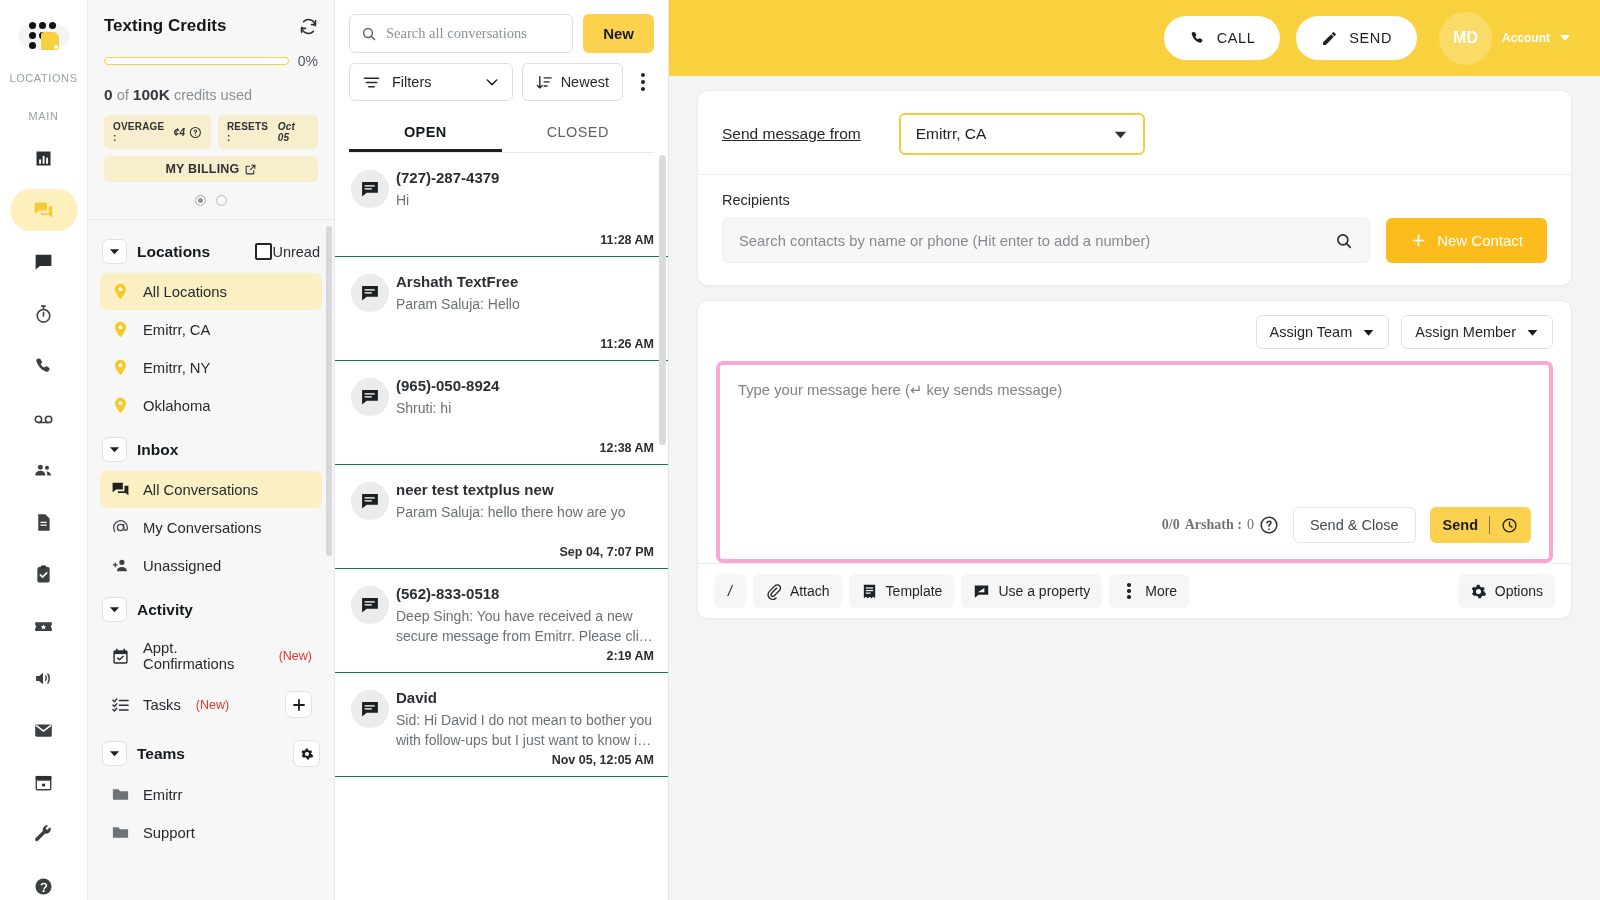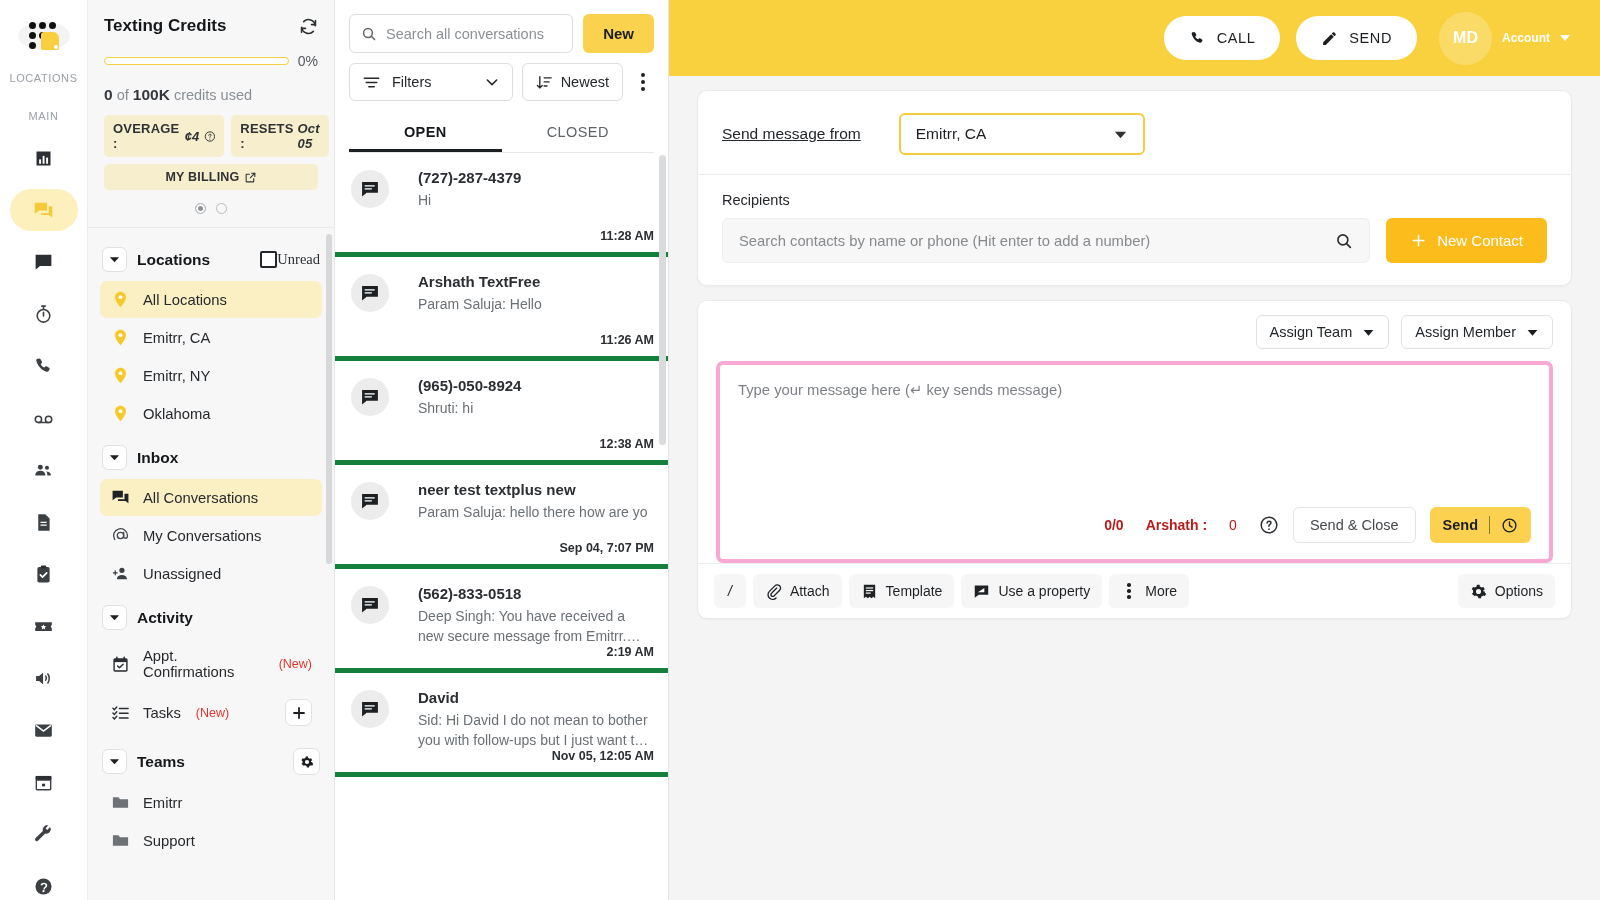--- a/index.html
+++ b/index.html
@@ -68,42 +68,42 @@
   .credits-bar {
     flex: 1; height: 8px; border-radius: 5px; background: #fff;
     border: 1.5px solid #f5cf45;
   }
   .credits-pct { font-size: 14px; color: #55595e; font-weight: 500; }
   .credits-used { margin-top: 17px; font-size: 14.5px; color: #8a8f94; }
   .credits-used b { color: #34383c; font-weight: 700; font-size: 15.5px; }
   .pill-row { display: flex; gap: 7px; margin-top: 11px; }
   .pill {
     background: #f6eecd; border-radius: 5px; padding: 6px 9px;
-    font-size: 13px; font-weight: 700; color: #2f3235;
+    font-size: 10px; font-weight: 700; color: #2f3235;
     display: flex; align-items: center; gap: 4px; letter-spacing: .2px;
   }
   .pill .val { font-weight: 700; font-style: italic; }
   .pill.wide { width: 100%; justify-content: center; margin-top: 7px; font-size: 12.5px; }
   .pill svg { width: 13px; height: 13px; }
   .dots { display: flex; gap: 10px; justify-content: center; margin-top: 13px; padding-bottom: 3px; }
   .dot { width: 11px; height: 11px; border-radius: 50%; border: 1.5px solid #b7bbbf; }
   .dot.on { background: #8d9195; box-shadow: inset 0 0 0 2px #fff; }
 
   .nav-scroll { flex: 1; overflow: hidden; position: relative; border-top: 1px solid #e6e8ea; }
   .nav-inner { padding: 10px 12px 20px 12px; }
   .group-head {
     display: flex; align-items: center; gap: 10px; margin: 6px 0 6px 0; padding: 3px 2px;
   }
   .caret {
     width: 25px; height: 25px; border: 1px solid #dfe1e3; border-radius: 6px; background: #fff;
     display: flex; align-items: center; justify-content: center; cursor: pointer; flex: 0 0 25px;
   }
   .caret svg { width: 11px; height: 11px; }
   .group-title { font-size: 15.5px; font-weight: 700; color: #16191c; flex: 1; }
-  .unread-box { display: flex; align-items: center; gap: 0; font-family: Liberation Serif, serif; }
+  .unread-box { display: flex; align-items: center; gap: 0; }
   .chk { width: 17px; height: 17px; border: 2px solid #23262a; border-radius: 2px; background: #fff; }
   .unread-lbl { font-size: 14.5px; color: #2b2e32; }
   .nav-item {
     display: flex; align-items: center; gap: 12px; padding: 9px 10px;
     border-radius: 7px; cursor: pointer; font-size: 14.8px; color: #26292d;
     margin-bottom: 1px;
   }
   .nav-item.sel { background: #fbf0c4; }
   .nav-item .ico { width: 21px; display: flex; align-items: center; justify-content: center; flex:0 0 21px; }
   .nav-item .ico svg { width: 19px; height: 19px; }
@@ -127,21 +127,21 @@
   }
   .conv-top { padding: 14px 14px 0 14px; }
   .search-row { display: flex; gap: 10px; align-items: center; }
   .search-box {
     flex: 1; height: 39px; border: 1px solid #dcdee0; border-radius: 6px; background: #fff;
     display: flex; align-items: center; gap: 9px; padding: 0 11px;
   }
   .search-box svg { width: 16px; height: 16px; color: #5f6368; flex: 0 0 16px;}
   .search-box input {
     border: none; outline: none; font-size: 14.5px; color: #3c4043; width: 100%;
-    font-family: Liberation Sans, sans-serif; background: transparent;
+    font-family: Liberation Serif, serif; background: transparent;
   }
   .search-box input::placeholder { color: #8b9096; }
   .btn-new {
     height: 39px; padding: 0 20px; border-radius: 6px; background: #fbd24e; border: none;
     font-size: 15px; font-weight: 700; color: #1c1f22; cursor: pointer; font-family: inherit;
   }
   .filter-row { display: flex; gap: 9px; align-items: center; margin-top: 10px; }
   .filters-btn {
     flex: 1; height: 38px; border: 1px solid #dcdee0; border-radius: 6px; background: #fff;
     display: flex; align-items: center; padding: 0 12px; gap: 11px; cursor: pointer;
@@ -156,21 +156,21 @@
   .kebab { width: 22px; display: flex; flex-direction: column; gap: 3px; align-items: center; cursor: pointer; }
   .kebab i { width: 4px; height: 4px; border-radius: 50%; background: #1f2225; display:block; }
   .tabs { display: flex; margin-top: 12px; border-bottom: 1px solid #e6e8ea; }
   .tab {
     flex: 1; text-align: center; padding: 11px 0 12px 0; font-size: 14.5px;
     letter-spacing: .4px; color: #5f6368; cursor: pointer;
   }
   .tab.active { color: #15181b; font-weight: 700; box-shadow: inset 0 -3px 0 #1d2023; }
   .conv-items { flex: 1; overflow: hidden; position: relative; }
   .conv-item {
-    display: flex; gap: 29px; padding: 15px 14px 10px 16px; border-bottom: 5px solid #15803d;
+    display: flex; gap: 7px; padding: 15px 14px 10px 16px; border-bottom: 1px solid #15803d;
     cursor: pointer; min-height: 104px; position: relative;
   }
   .conv-avatar {
     width: 38px; height: 38px; border-radius: 50%; background: #ececec;
     display: flex; align-items: center; justify-content: center; flex: 0 0 38px; margin-top: 2px;
   }
   .conv-avatar svg { width: 20px; height: 20px; color: #1d2023; }
   .conv-body { flex: 1; min-width: 0; }
   .conv-name { font-size: 15px; font-weight: 700; color: #2b2e32; line-height: 1.35; }
   .conv-prev {
@@ -243,21 +243,21 @@
   .assign-btn {
     height: 34px; padding: 0 13px; border: 1px solid #dfe1e3; border-radius: 6px; background: #fff;
     display: flex; align-items: center; gap: 10px; font-size: 14.5px; color: #24272b; cursor: pointer;
   }
   .ta-wrap {
     margin-top: 12px; border: 4px solid #f9a8d4; border-radius: 7px; background: #fff;
     padding: 16px 18px 10px 18px; min-height: 202px; display: flex; flex-direction: column;
   }
   .ta-ph { font-size: 14.8px; color: #7e8287; flex: 1; }
   .ta-footer { display: flex; align-items: center; justify-content: flex-end; gap: 14px; padding-bottom: 6px; }
-  .credit-meter { font-size: 14px; color: #b91c1c; display: flex; align-items: center; gap: 22px; }
+  .credit-meter { font-size: 14px; color: #737373; display: flex; align-items: center; gap: 5px; font-family: Liberation Serif, serif; }
   .credit-meter b { font-weight: 700; }
   .credit-meter .num { font-weight: 400; }
   .qmark { width: 20px; height: 20px; color: #2b2e32; display: flex; }
   .btn-sendclose {
     height: 36px; padding: 0 16px; border: 1px solid #e2e4e6; border-radius: 6px; background: #fff;
     font-size: 14.5px; color: #44484c; cursor: pointer; font-family: inherit;
   }
   .btn-send {
     height: 36px; padding: 0 13px; border-radius: 6px; background: #fbd14f; border: none;
     display: flex; align-items: center; gap: 11px; font-size: 14.5px; font-weight: 700;

